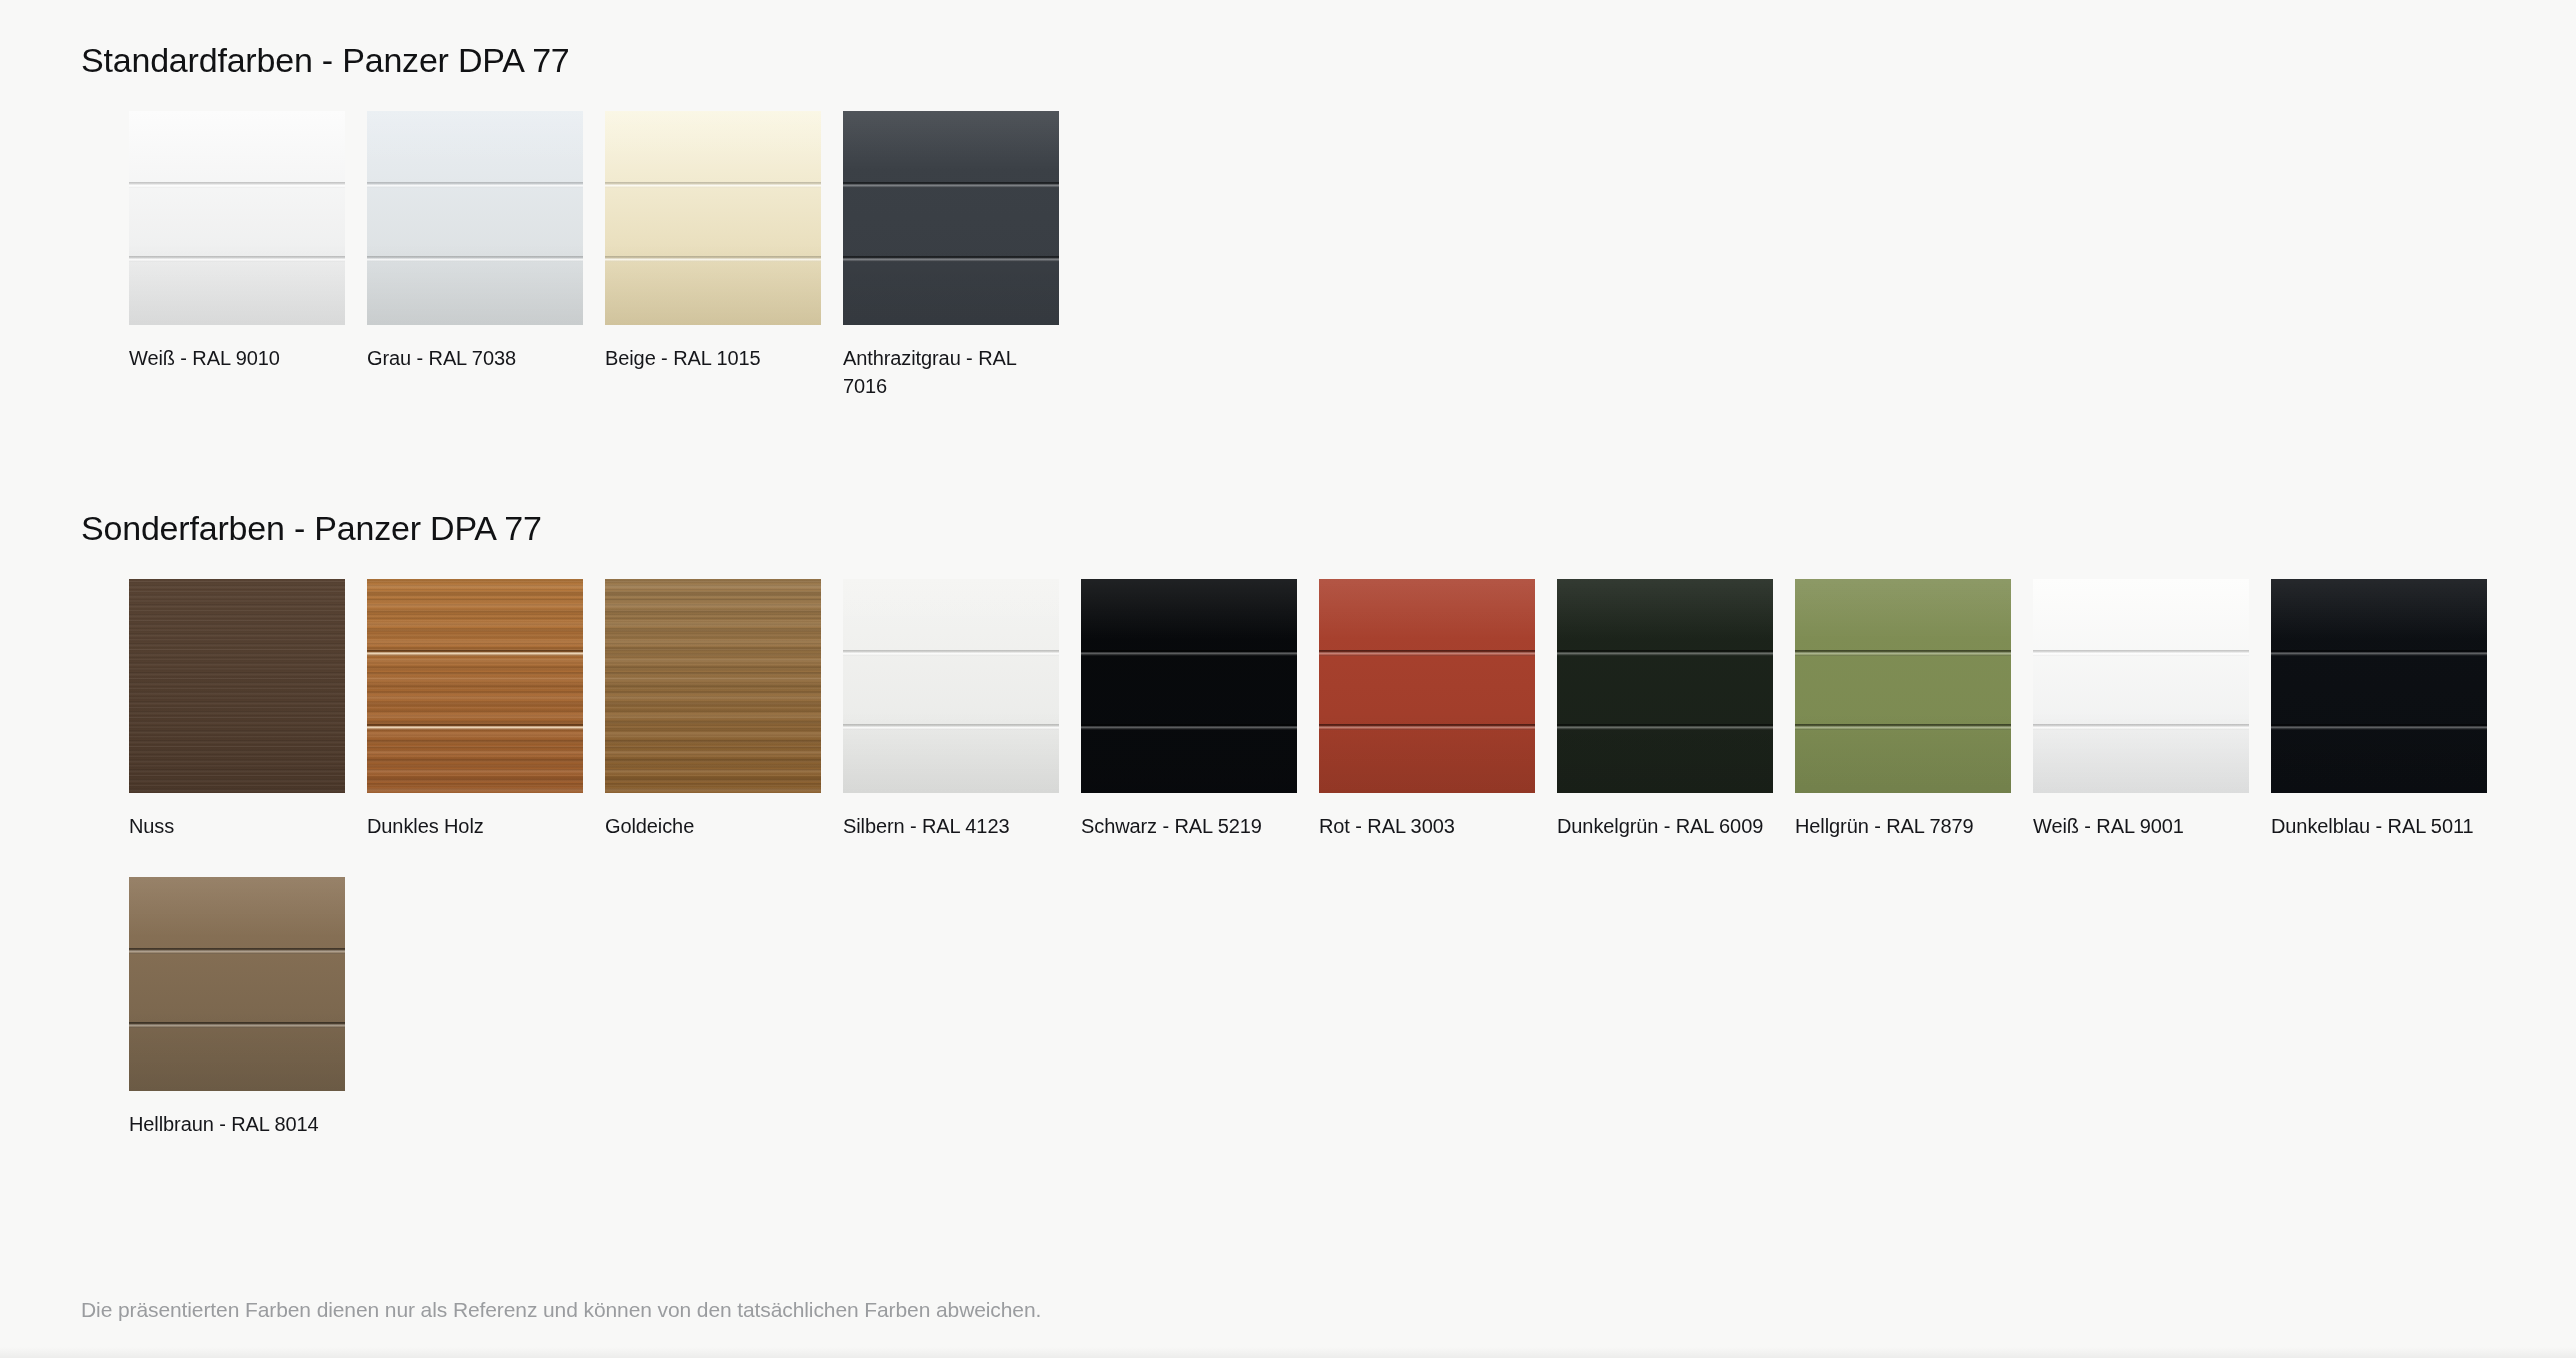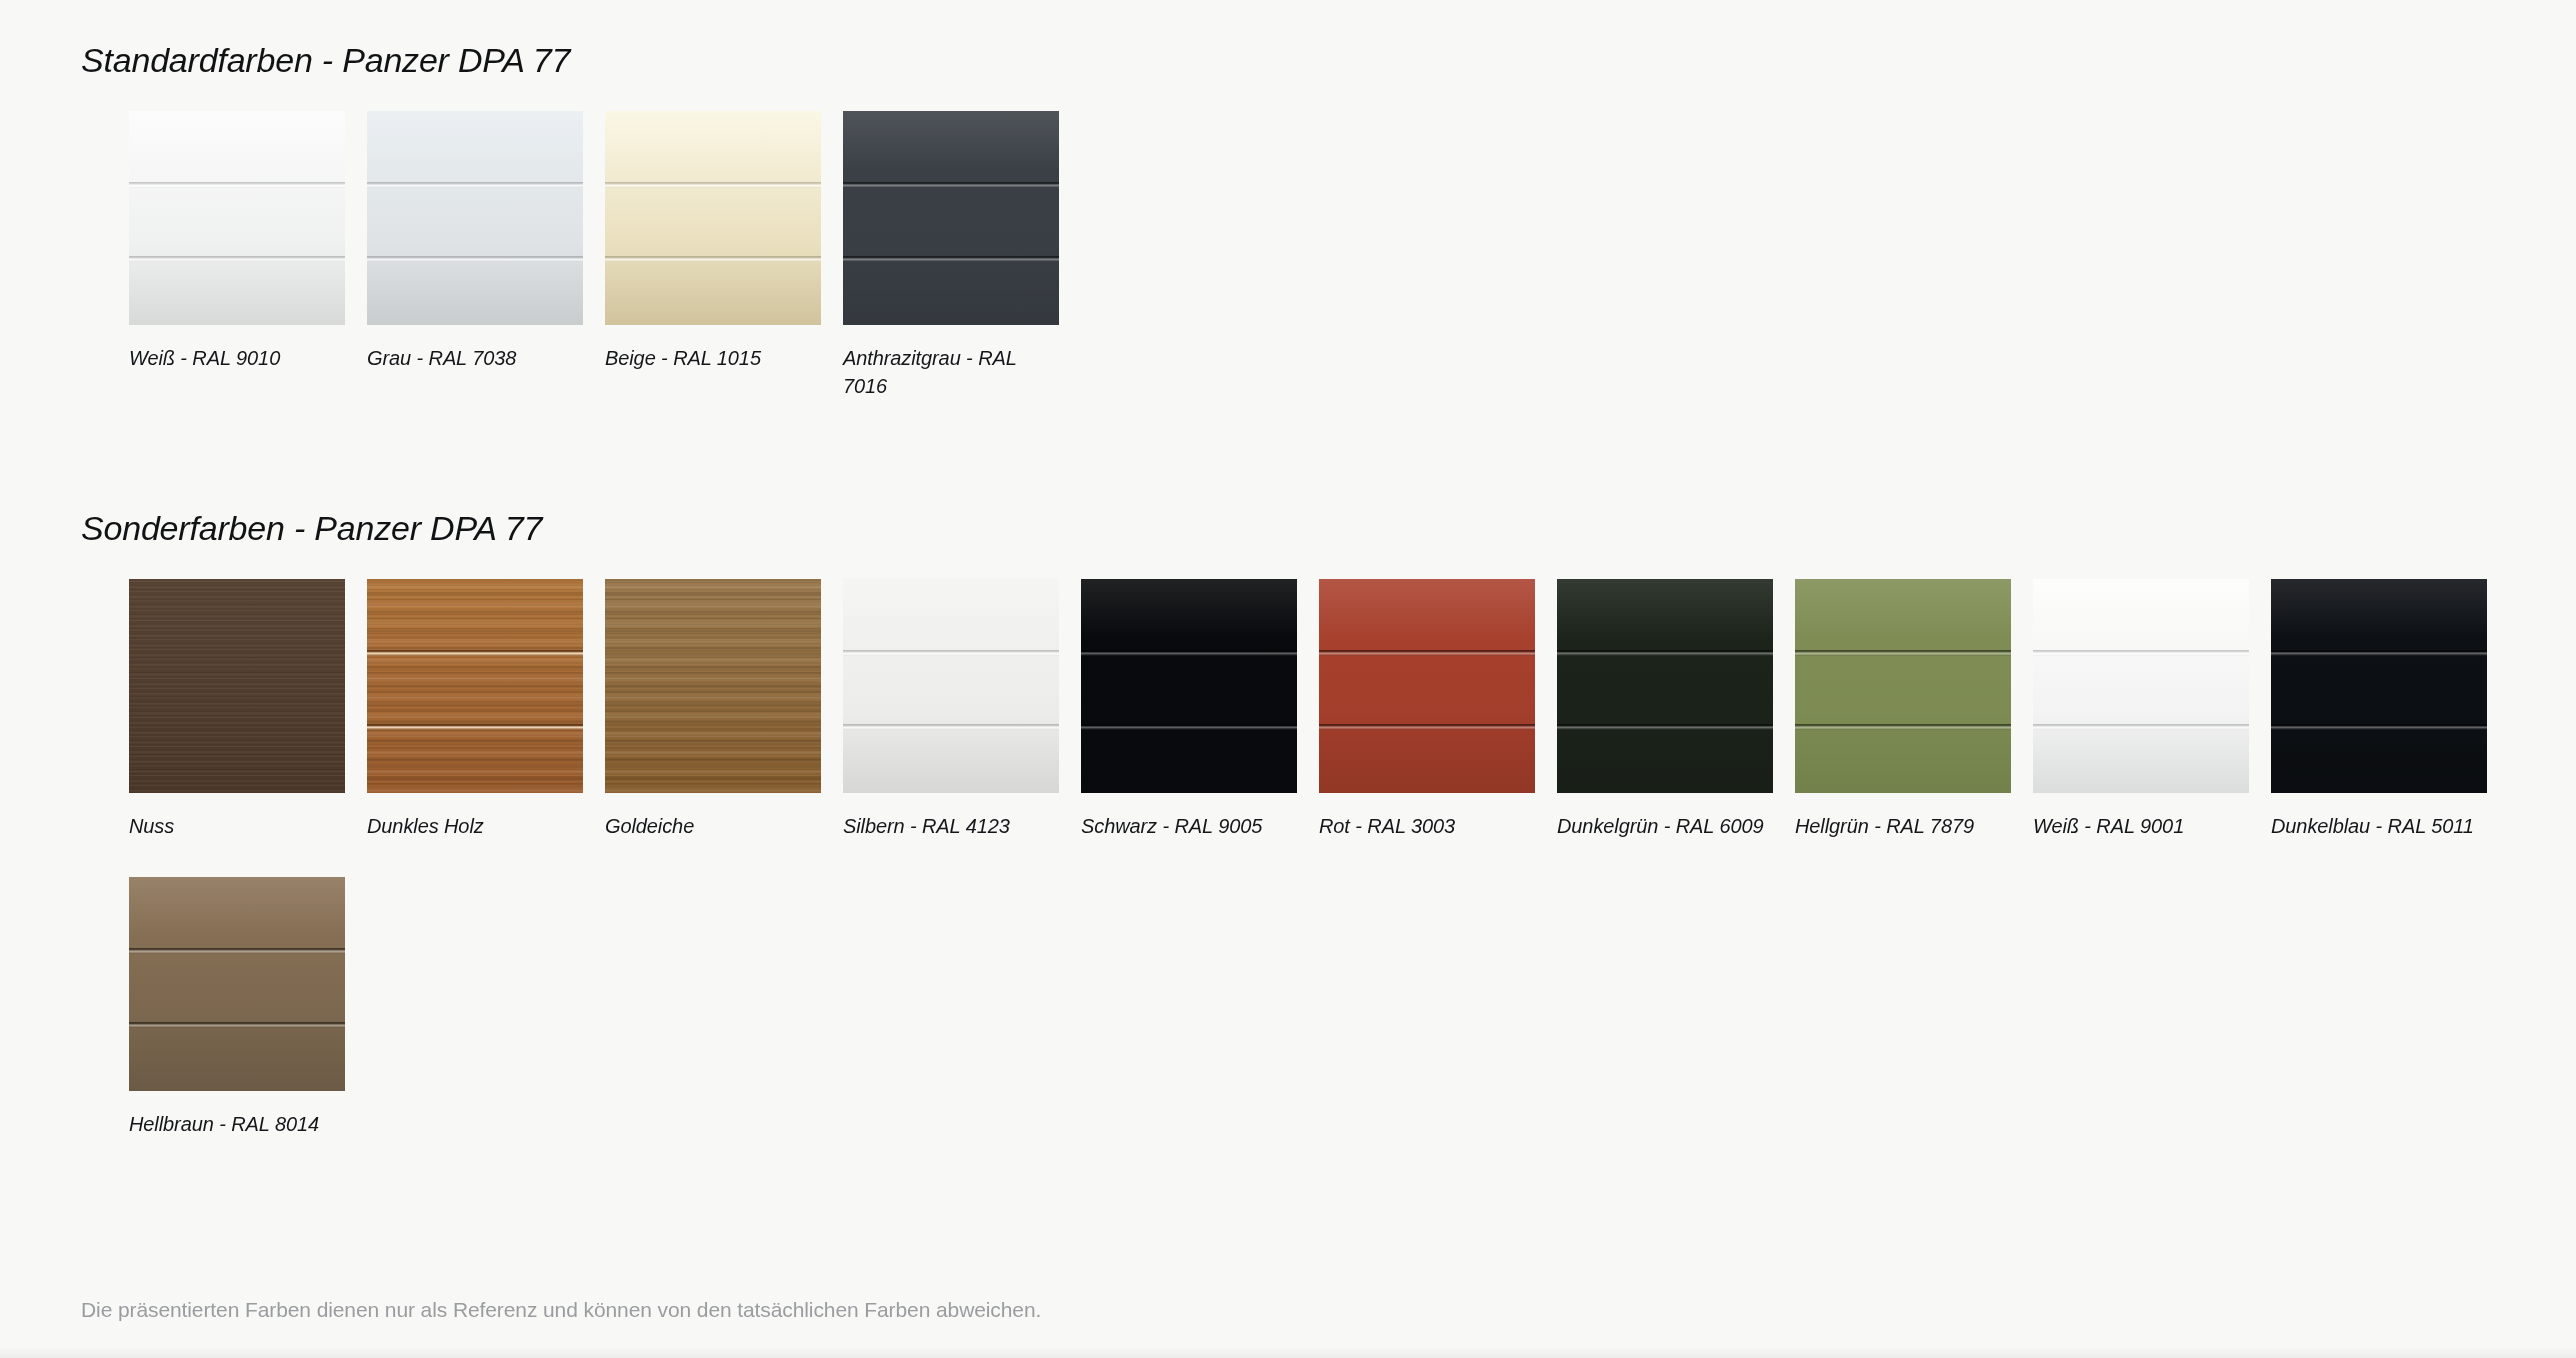--- a/index.html
+++ b/index.html
@@ -6,21 +6,21 @@
   * { box-sizing: border-box; }
   html, body {
     margin: 0; padding: 0;
     width: 2576px; height: 1359px;
     background: #f8f8f7;
     font-family: "Liberation Sans", sans-serif;
     -webkit-font-smoothing: antialiased;
   }
   .page { position: relative; width: 2576px; height: 1359px; overflow: hidden; background: #f8f8f7; }
 
-  .section { position: absolute; left: 81px; font-style: italic; }
+  .section { position: absolute; left: 81px; }
   #section-standard { top: 42px; }
   #section-sonder  { top: 510px; }
 
   .section-title {
     font-size: 34px;
     font-weight: 400;
     color: #111214;
     letter-spacing: -0.2px;
     margin: 0 0 32px 0;
     line-height: 1.1;
@@ -211,21 +211,21 @@
           <div class="swatch-label">Silbern - RAL 4123</div>
         </div>
         <div class="swatch-cell">
           <div class="swatch-tile" style="background: linear-gradient(rgb(7, 9, 11) 0%, rgb(8, 10, 13) 100%);">
             <div class="sheen"></div>
             <div class="seams seam-dark">
               <div class="seam s1"></div>
               <div class="seam s2"></div>
             </div>
           </div>
-          <div class="swatch-label">Schwarz - RAL 9005</div>
+          <div class="swatch-label">Schwarz - RAL 5219</div>
         </div>
         <div class="swatch-cell">
           <div class="swatch-tile" style="background: linear-gradient(rgb(171, 67, 48) 0%, rgb(157, 59, 40) 100%);">
             <div class="sheen"></div>
             <div class="seams seam-dark">
               <div class="seam s1"></div>
               <div class="seam s2"></div>
             </div>
           </div>
           <div class="swatch-label">Rot - RAL 3003</div>

